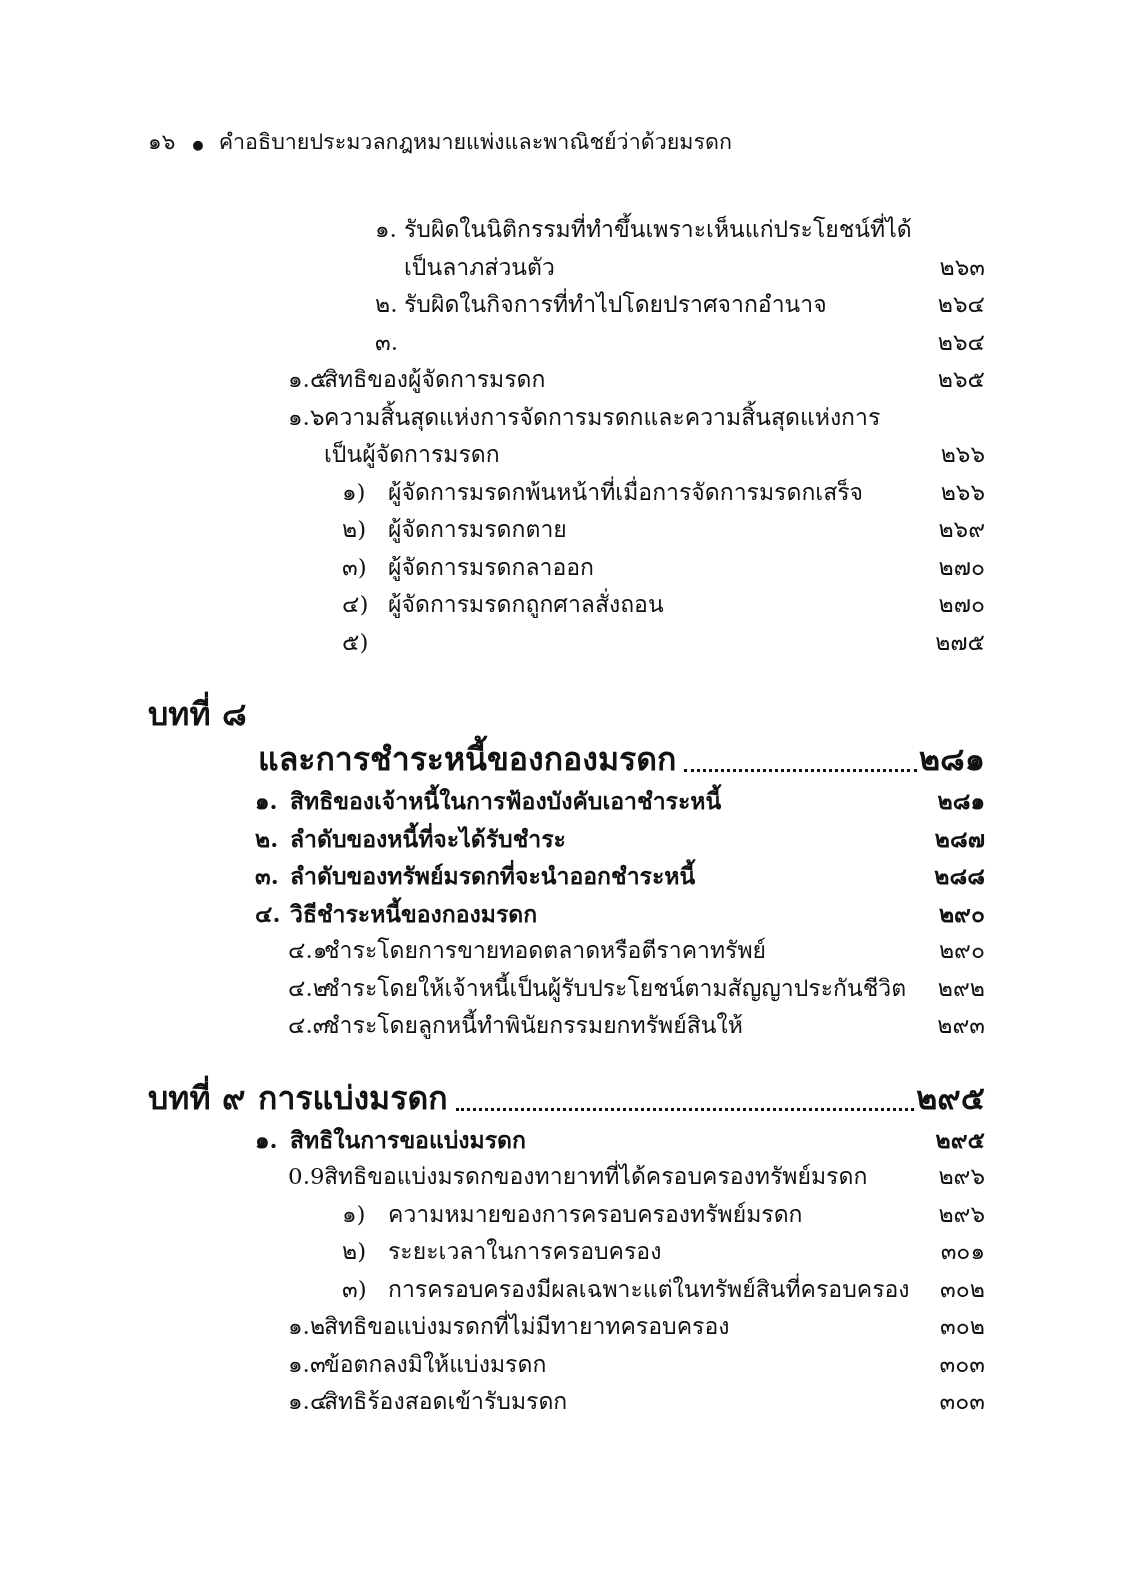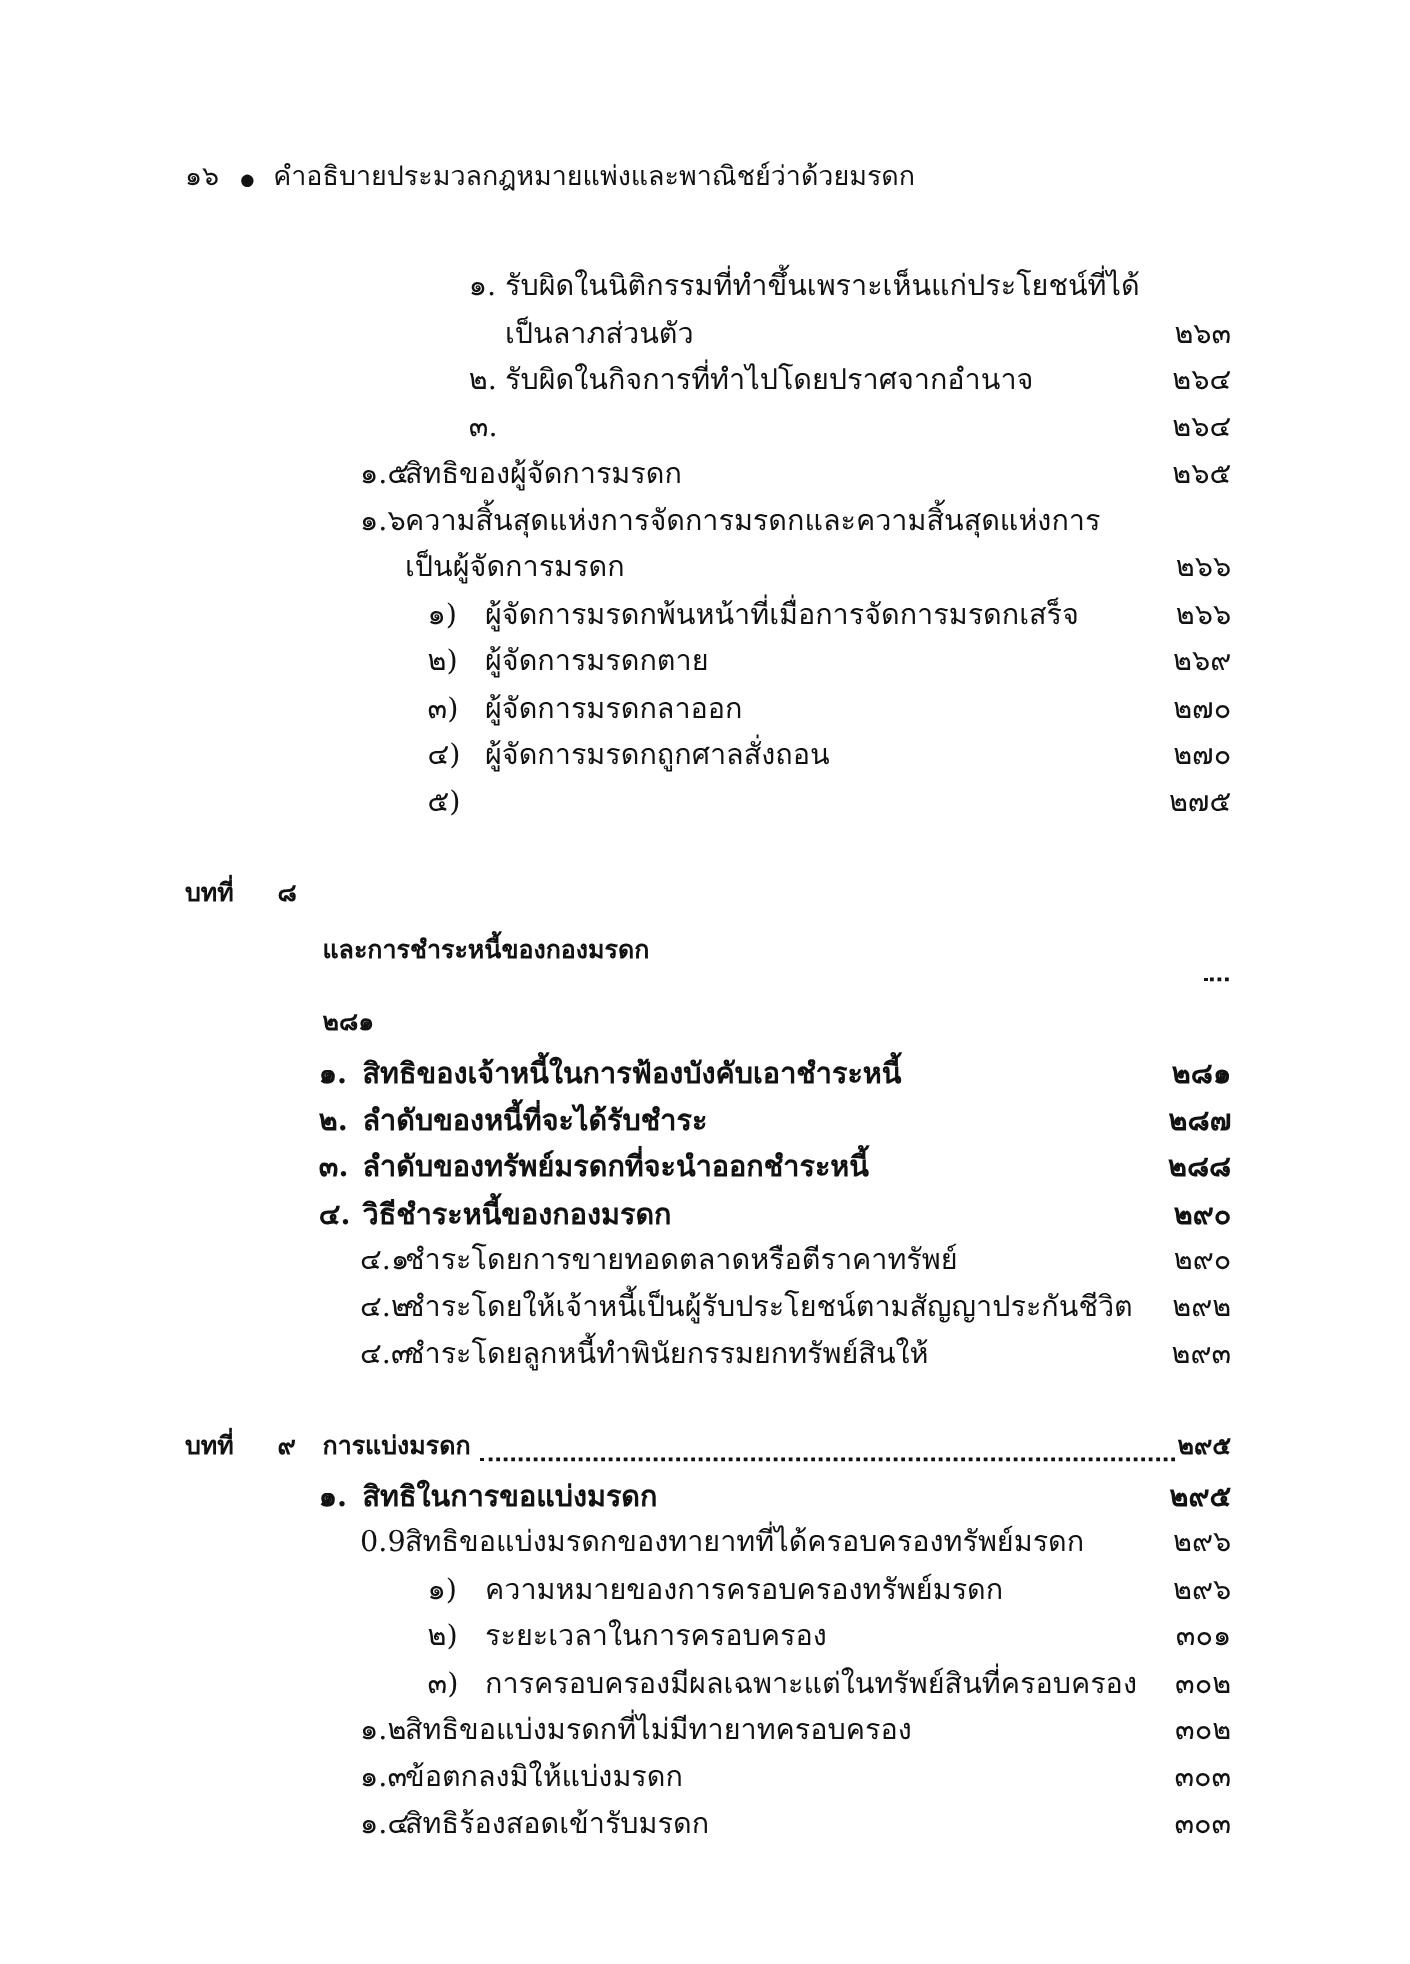--- a/index.html
+++ b/index.html
@@ -49,32 +49,32 @@
   .row.l1-cont { padding-left: 176px; }
   .row.l2 { padding-left: 227px; }
   .row.l2 .num { width: 29px; }
   .row.l2-cont { padding-left: 256px; }
   .row.sub { padding-left: 194px; }
   .row.sub .num { width: 46px; }
 
   
   .chap {
     font-weight: bold;
-    font-size: 20px;
+    font-size: 32px;
     margin-top: 31px;
   }
   .chap .line {
     display: flex;
     align-items: baseline;
     line-height: 45px;
     white-space: nowrap;
   }
   .chap .label { flex: 0 0 74px; }
   .chap .cnum  { flex: 0 0 36px; }
-  .chap .line2 { padding-left: 110px; flex-direction: column; }
+  .chap .line2 { padding-left: 110px; }
   .leader {
     flex: 1 1 auto;
     align-self: flex-end;
     border-bottom: 3.5px dotted #121212;
     margin: 0 2px 10px 8px;
     min-width: 20px;
   }
   .chap .pg { flex: 0 0 auto; }
 </style>
 </head>

